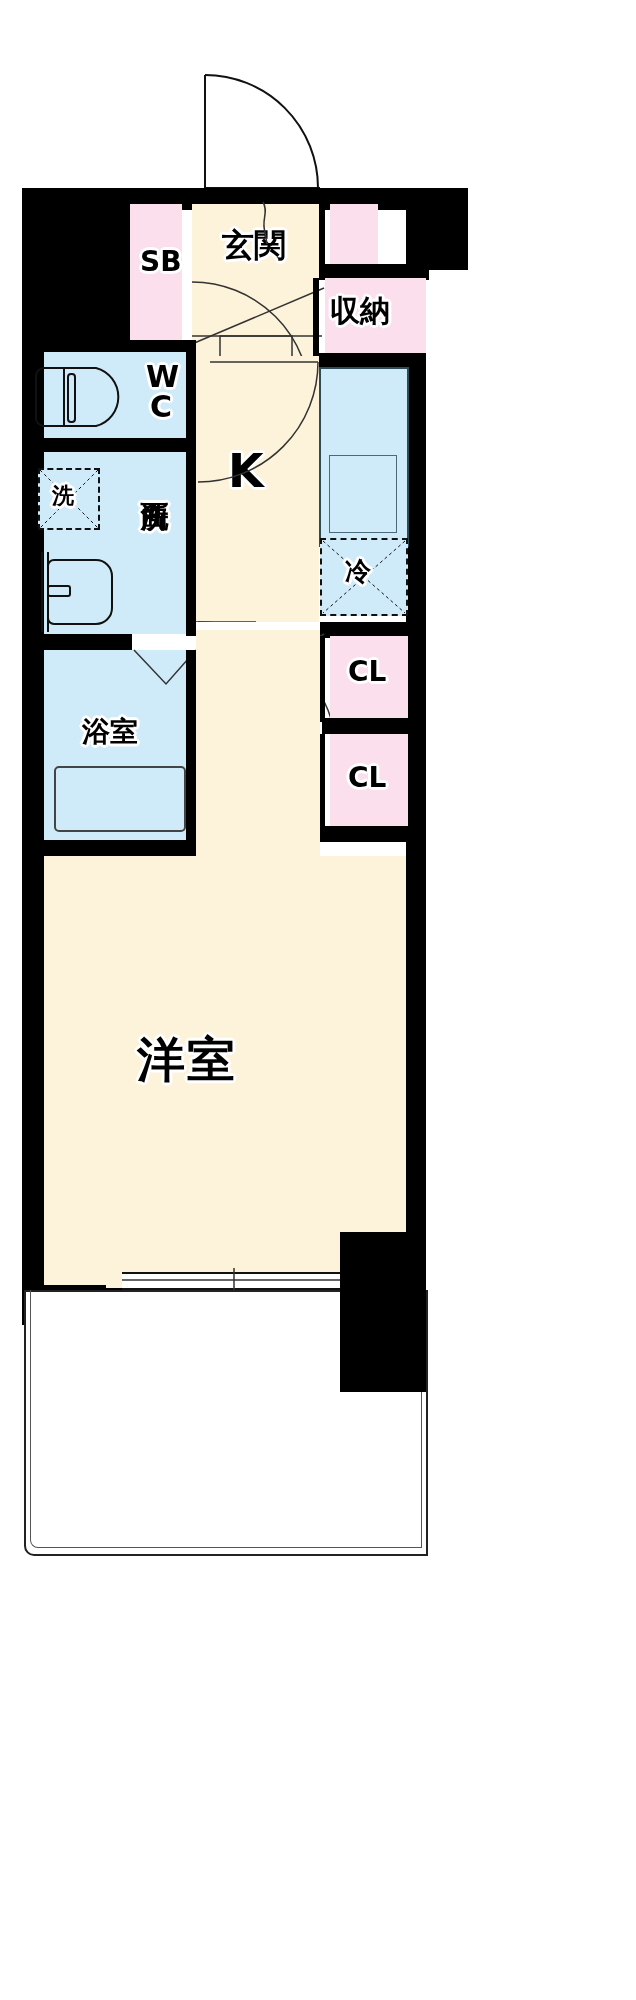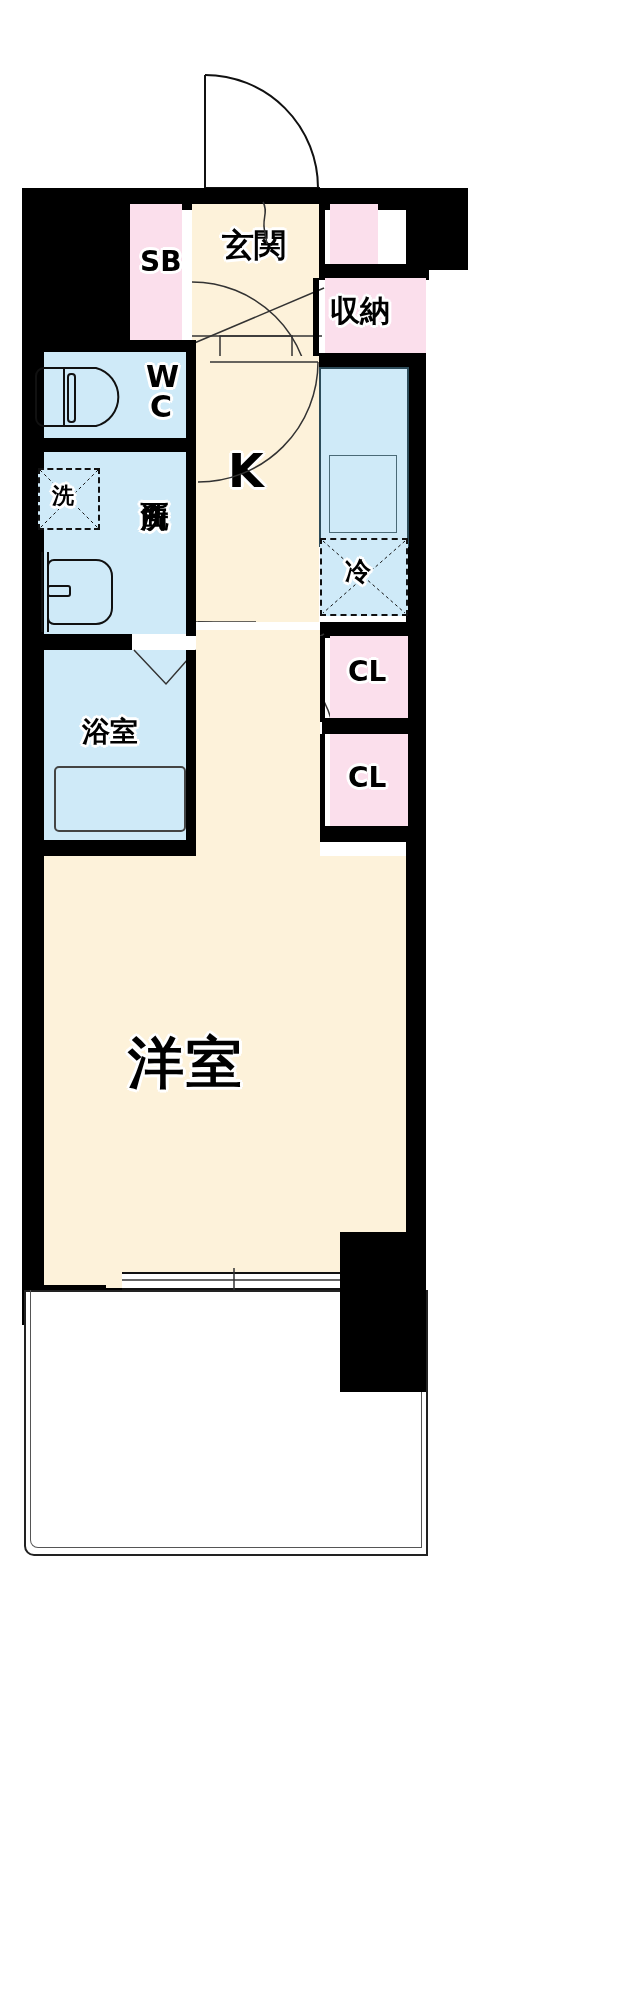--- a/index.html
+++ b/index.html
@@ -171,21 +171,21 @@
   <div class="lbl jp" style="left:348px;top:764px;font-size:28px;">CL</div>
   <svg class="abs" style="left:272px;top:778px;width:54px;height:54px;">
     <path class="stroke-thin" d="M52,2 L2,30 L52,52"></path>
   </svg>
   <div class="abs f-black" style="left:320px;top:734px;width:5px;height:96px;"></div>
   <div class="abs f-black" style="left:320px;top:826px;width:88px;height:16px;"></div>
 
   <div class="abs f-room" style="left:44px;top:856px;width:362px;height:432px;"></div>
 
   <div class="abs f-room" style="left:196px;top:630px;width:124px;height:230px;"></div>
-  <div class="lbl jp" style="left:128px;top:1035px;font-size:56px;font-weight:700;letter-spacing:2px;">洋室</div>
+  <div class="lbl jp" style="left:137px;top:1035px;font-size:48px;font-weight:700;letter-spacing:2px;">洋室</div>
 
   <div class="abs f-black" style="left:340px;top:1232px;width:86px;height:160px;"></div>
 
   <div class="abs f-black" style="left:22px;top:1285px;width:84px;height:40px;"></div>
   <div class="abs f-black" style="left:22px;top:1288px;width:104px;height:36px;"></div>
 
   <div class="abs" style="left:122px;top:1272px;width:222px;height:18px;background:#fff;border-top:2px solid #111;border-bottom:2px solid #111;"></div>
   <svg class="abs" style="left:122px;top:1268px;width:224px;height:28px;">
     <path class="stroke-thin" d="M0,12 L224,12"></path>
     <path class="stroke-thin" d="M112,0 L112,26"></path>

